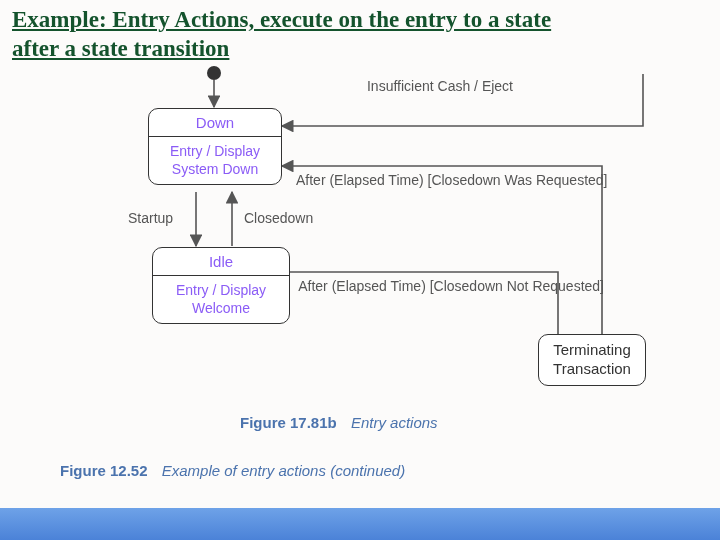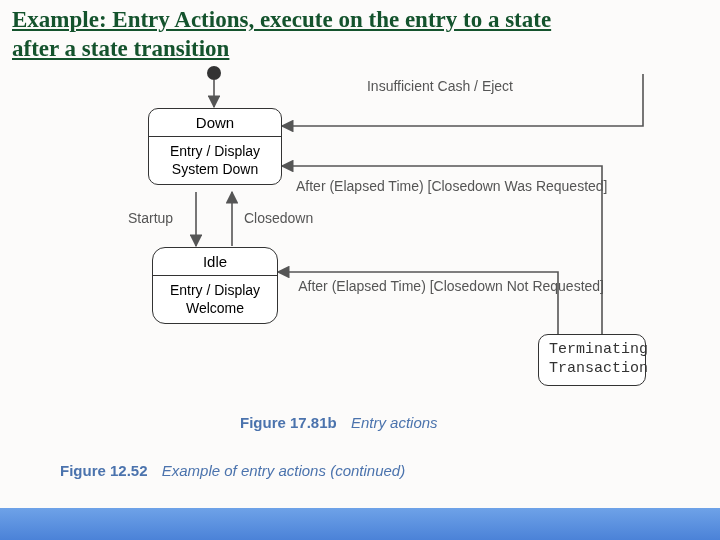--- a/index.html
+++ b/index.html
@@ -27,21 +27,21 @@
     left: 0;
     top: 62px;
     width: 720px;
     height: 420px;
   }
   .state {
     position: absolute;
     border: 1.5px solid #333;
     border-radius: 10px;
     background: #fff;
-    color: #000000;
+    color: #8b5cf6;
   }
   .state .name {
     text-align: center;
     padding: 5px 8px;
     border-bottom: 1.5px solid #333;
     font-family: 'Helvetica Neue', Arial, sans-serif;
     font-size: 15px;
   }
   .state .body {
     text-align: center;
@@ -49,21 +49,21 @@
     font-family: 'Helvetica Neue', Arial, sans-serif;
     font-size: 14px;
     line-height: 1.25;
   }
   .simple-state {
     position: absolute;
     border: 1.5px solid #333;
     border-radius: 10px;
     background: #fff;
     text-align: center;
-    font-family: Liberation Mono, monospace;
+    font-family: Liberation Sans, sans-serif;
     font-size: 15px;
     color: #333;
     padding: 6px 10px;
     line-height: 1.25;
   }
   .edge-label {
     position: absolute;
     font-family: 'Helvetica Neue', Arial, sans-serif;
     font-size: 14px;
     color: #555;
@@ -125,39 +125,39 @@
     <path d="M 602 272 L 602 104 L 282 104" fill="none" stroke="#555" stroke-width="1.6" marker-end="url(#ah)"></path>
 
     <path d="M 558 272 L 558 210 L 278 210" fill="none" stroke="#555" stroke-width="1.6" marker-end="url(#ah)"></path>
   </svg>
 
   <div class="state" style="left:148px; top:46px; width:134px;">
     <div class="name">Down</div>
     <div class="body">Entry / Display System Down</div>
   </div>
 
-  <div class="state" style="left:152px; top:185px; width:126px;border-radius:13px;">
+  <div class="state" style="left:152px; top:185px; width:138px;">
     <div class="name">Idle</div>
     <div class="body">Entry / Display Welcome</div>
   </div>
 
   <div class="simple-state" style="left:538px; top:272px; width:108px;">
     <span>Terminating Transaction</span>
   </div>
 
   <div class="edge-label" style="left:128px; top:148px;">
     <span>Startup</span>
   </div>
   <div class="edge-label" style="left:244px; top:148px;">
     <span>Closedown</span>
   </div>
   <div class="edge-label" style="left:360px; top:16px; width:160px;">
     <span>Insufficient Cash / Eject</span>
   </div>
-  <div class="edge-label" style="left:296px; top:116px; width:320px; text-align:left;">
+  <div class="edge-label" style="left:296px; top:110px; width:320px; text-align:left;">
     <span>After (Elapsed Time) [Closedown Was Requested]</span>
   </div>
   <div class="edge-label" style="left:284px; top:216px; width:320px; text-align:right;">
     <span>After (Elapsed Time) [Closedown Not Requested]</span>
   </div>
 
   <div class="fig-caption" style="left:240px; top:352px;">
     <span class="figlabel">Figure 17.81b</span>
     <span class="figtext">Entry actions</span>
   </div>

